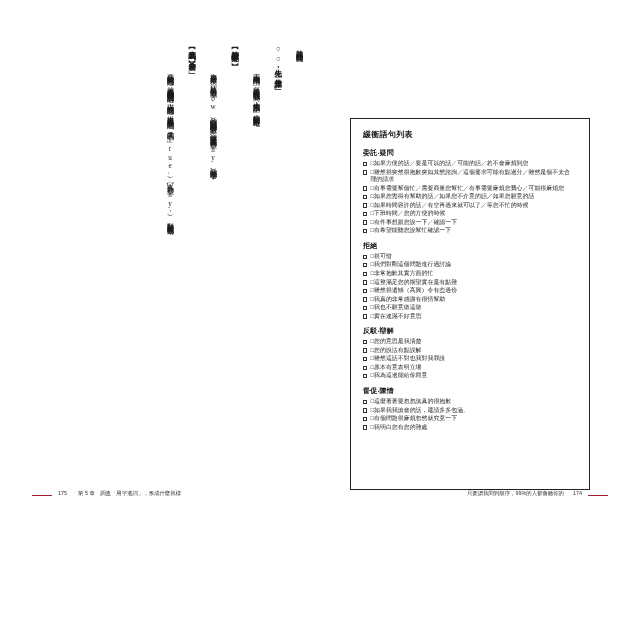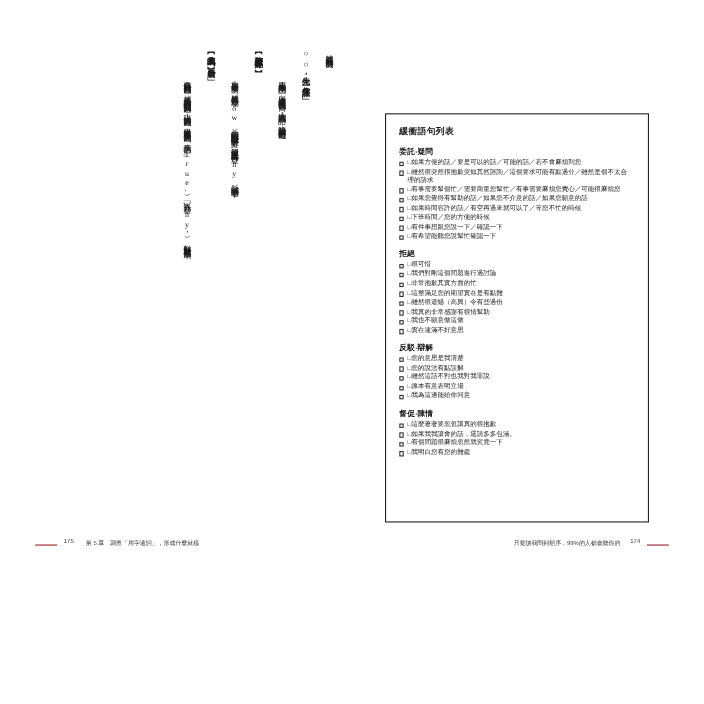--- a/index.html
+++ b/index.html
@@ -97,21 +97,21 @@
     position: absolute;
     left: 322px;
     top: 18px;
     width: 296px;
     height: 506px;
     background: #ffffff;
   }
   .box {
     position: absolute;
     left: 28px;
-    top: 85px;
+    top: 100px;
     width: 240px;
     height: 372px;
     border: 1px solid #222;
     background: #ffffff;
     box-sizing: border-box;
     padding: 10px 16px 8px 12px;
   }
   .box-title {
     font-family: "Liberation Sans", sans-serif;
     font-size: 8px;

